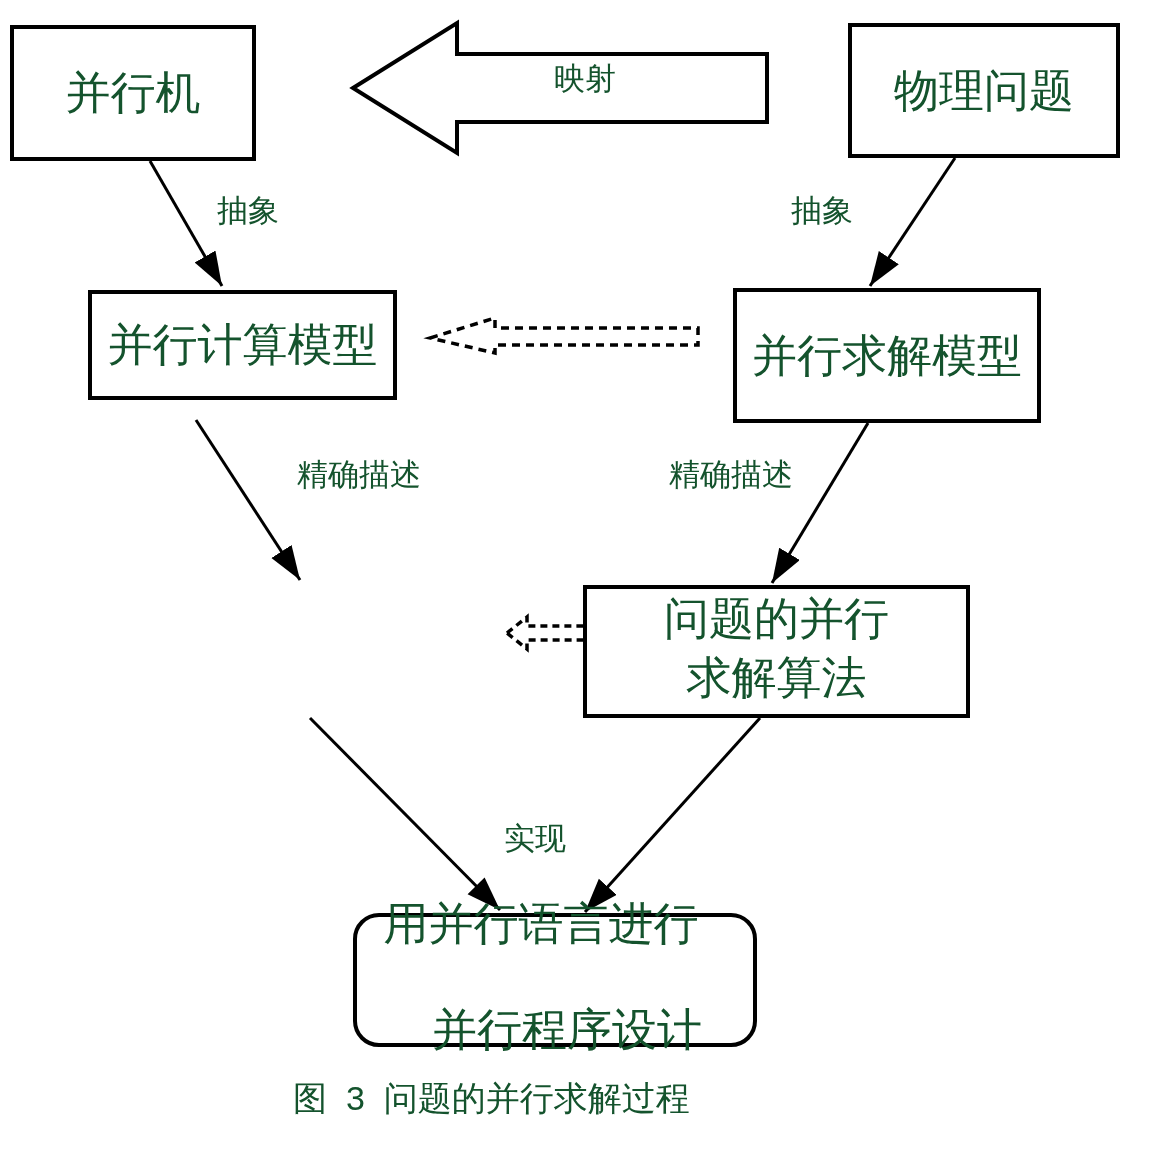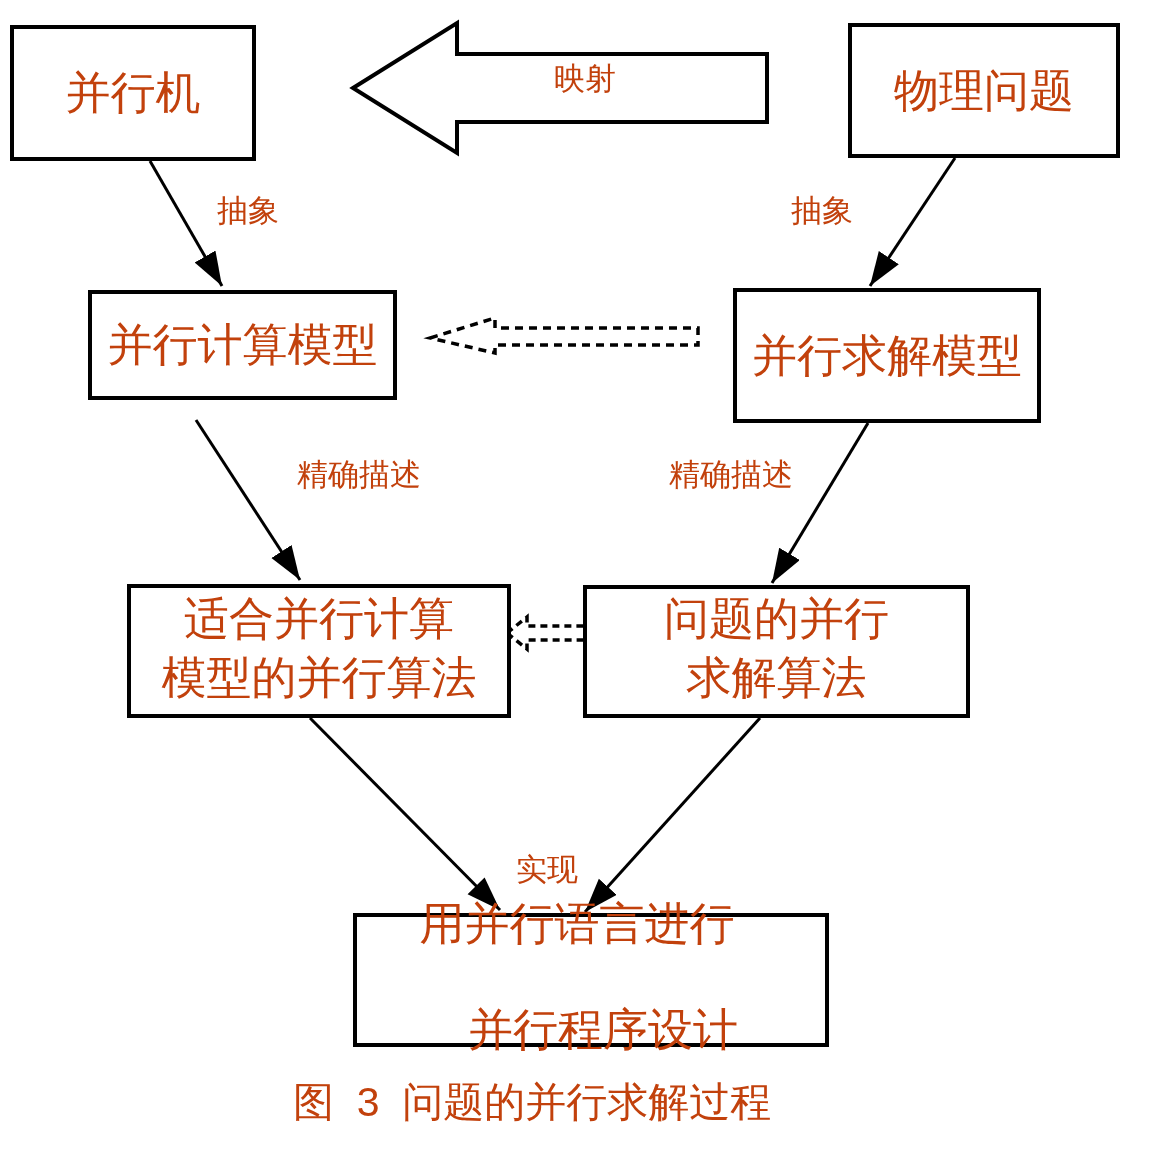--- a/index.html
+++ b/index.html
@@ -1,21 +1,21 @@
 <!DOCTYPE html>
 <html><head>
 <meta charset="utf-8">
 <style>
   html,body{margin:0;padding:0;background:#ffffff;}
   #stage{
     position:relative;
     width:1152px;height:1164px;
     background:#ffffff;
     font-family:"Liberation Sans","DejaVu Sans",sans-serif;
-    color:#c2410c;
+    color:#14532d;
     overflow:hidden;
   }
   #arrow-layer{position:absolute;left:0;top:0;width:1152px;height:1164px;}
   .node{
     position:absolute;
     box-sizing:border-box;
     border:4px solid #000;
     background:#fff;
     display:flex;
     flex-direction:column;
@@ -30,41 +30,41 @@
   .edge-label{
     position:absolute;
     font-size:31px;
     line-height:1;
     text-align:center;
     white-space:nowrap;
   }
   #caption{
     position:absolute;
     left:293px;top:1080px;
-    font-size:41px;
+    font-size:34px;
     line-height:1.1;
     white-space:pre;
   }
   
   #box-parallel-machine        {left:10px;  top:25px;  width:246px; height:136px;}
   #box-physical-problem        {left:848px; top:23px;  width:272px; height:135px;}
   #box-parallel-computing-model{left:88px;  top:290px; width:309px; height:110px;}
   #box-parallel-solving-model  {left:733px; top:288px; width:308px; height:135px;}
   #box-suitable-algorithm      {left:127px; top:584px; width:384px; height:134px;}
   #box-problem-algorithm       {left:583px; top:585px; width:387px; height:133px;}
-  #box-programming             {left:353px; top:913px; width:476px; height:134px;}
+  #box-programming             {left:353px; top:913px; width:404px; height:134px;border-radius:26px;}
   #box-programming .l1{transform:translateX(-14px);}
   #box-programming .l2{transform:translateX(12px);margin-top:47px;}
   
   #label-mapping        {left:505px; top:63px;  width:160px;}
   #label-abstract-left  {left:202px; top:195px; width:92px;}
   #label-abstract-right {left:776px; top:195px; width:92px;}
   #label-describe-left  {left:265px; top:459px; width:188px;}
   #label-describe-right {left:637px; top:459px; width:188px;}
-  #label-implement      {left:488px; top:854px; width:94px;margin-left:12px;}
+  #label-implement      {left:488px; top:823px; width:94px;}
 </style>
 </head>
 <body>
 
 <div id="stage">
 
   <svg id="arrow-layer" viewBox="0 0 1152 1164" xmlns="http://www.w3.org/2000/svg">
     <defs>
       <marker id="ah" markerUnits="userSpaceOnUse" markerWidth="36" markerHeight="26" refX="34" refY="12" orient="auto">
         <path d="M0,0 L34,12 L0,24 Z" fill="#000"></path>
@@ -94,24 +94,20 @@
   </div>
 
   <div class="node" id="box-parallel-computing-model">
     <span>并行计算模型</span>
   </div>
 
   <div class="node" id="box-parallel-solving-model">
     <span>并行求解模型</span>
   </div>
 
-  <div class="node" id="box-suitable-algorithm">
-    <span class="l1">适合并行计算</span>
-    <span class="l2">模型的并行算法</span>
-  </div>
 
   <div class="node" id="box-problem-algorithm">
     <span class="l1">问题的并行</span>
     <span class="l2">求解算法</span>
   </div>
 
   <div class="node" id="box-programming">
     <span class="l1">用并行语言进行</span>
     <span class="l2">并行程序设计</span>
   </div>

